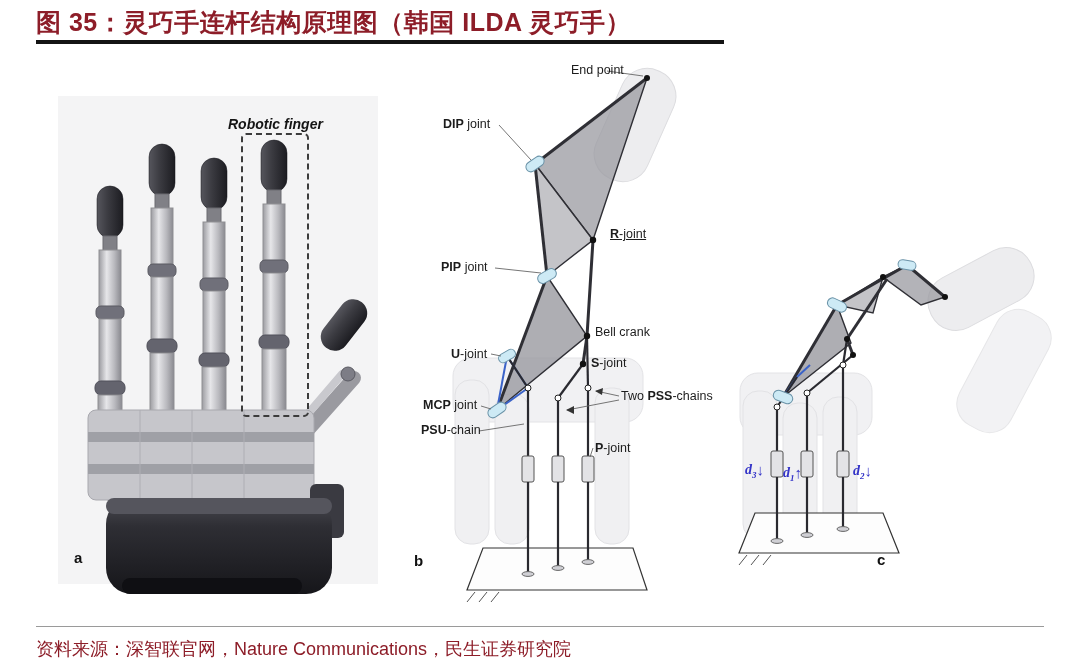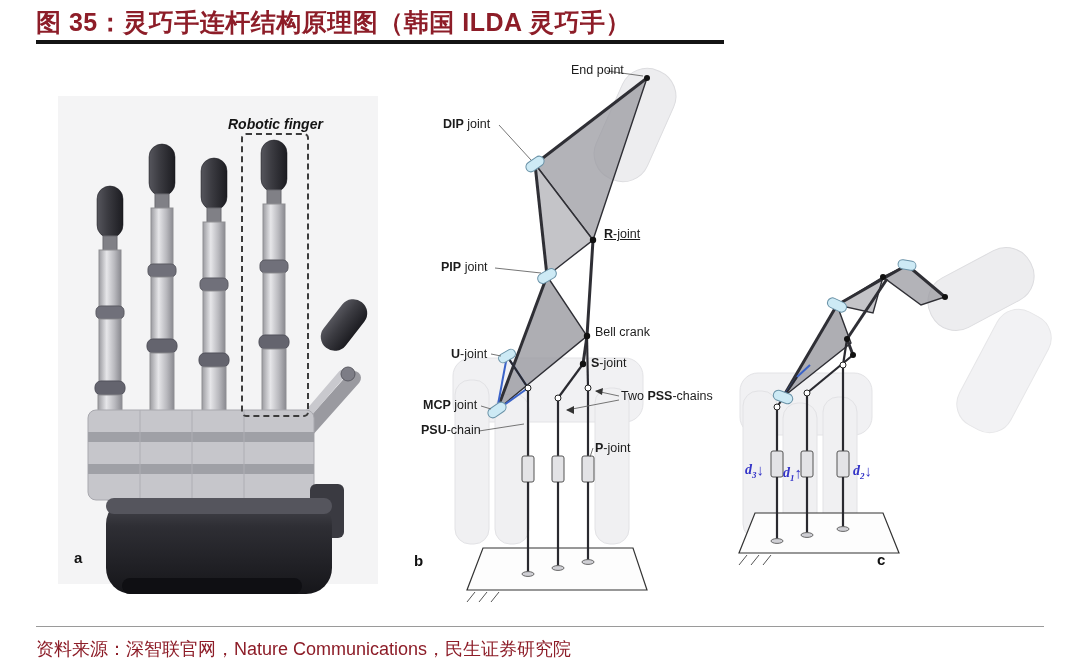--- a/index.html
+++ b/index.html
@@ -214,21 +214,21 @@
       <polygon points="171,352 179,348 179,356" fill="#333" stroke="none"></polygon>
     </g>
   </svg>
 
   <div class="lbl" style="left:148px;top:6px;margin-left:28px;">
     <span>End point</span><span class="bb"></span><span></span>
   </div>
   <div class="lbl" style="left:48px;top:60px;">
     <span></span><span class="bb">DIP</span><span> joint</span>
   </div>
-  <div class="lbl" style="left:209px;top:170px;text-decoration:underline;">
+  <div class="lbl" style="left:215px;top:170px;text-decoration:underline;">
     <span></span><span class="bb">R</span><span>-joint</span>
   </div>
   <div class="lbl" style="left:46px;top:203px;">
     <span></span><span class="bb">PIP</span><span> joint</span>
   </div>
   <div class="lbl" style="left:200px;top:268px;">
     <span>Bell crank</span><span class="bb"></span><span></span>
   </div>
   <div class="lbl" style="left:56px;top:290px;">
     <span></span><span class="bb">U</span><span>-joint</span>

